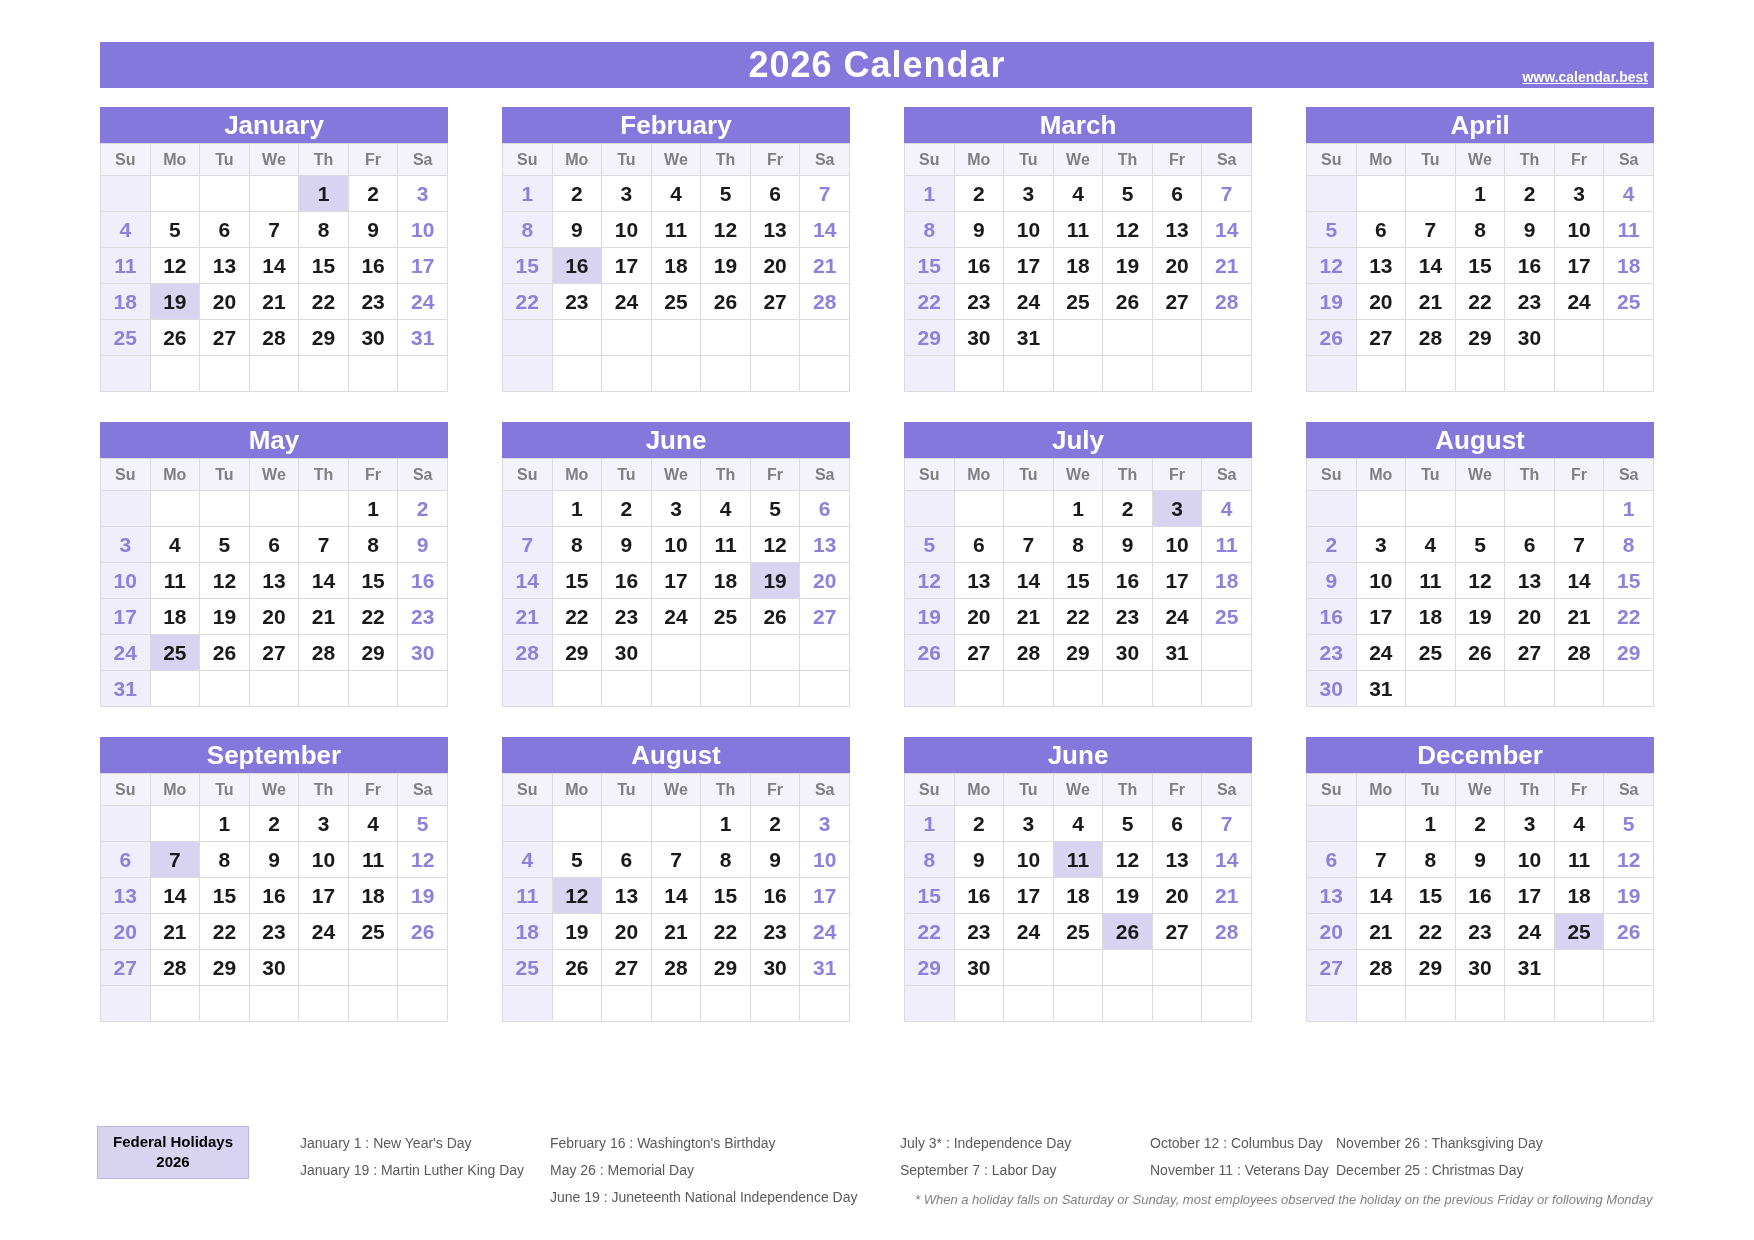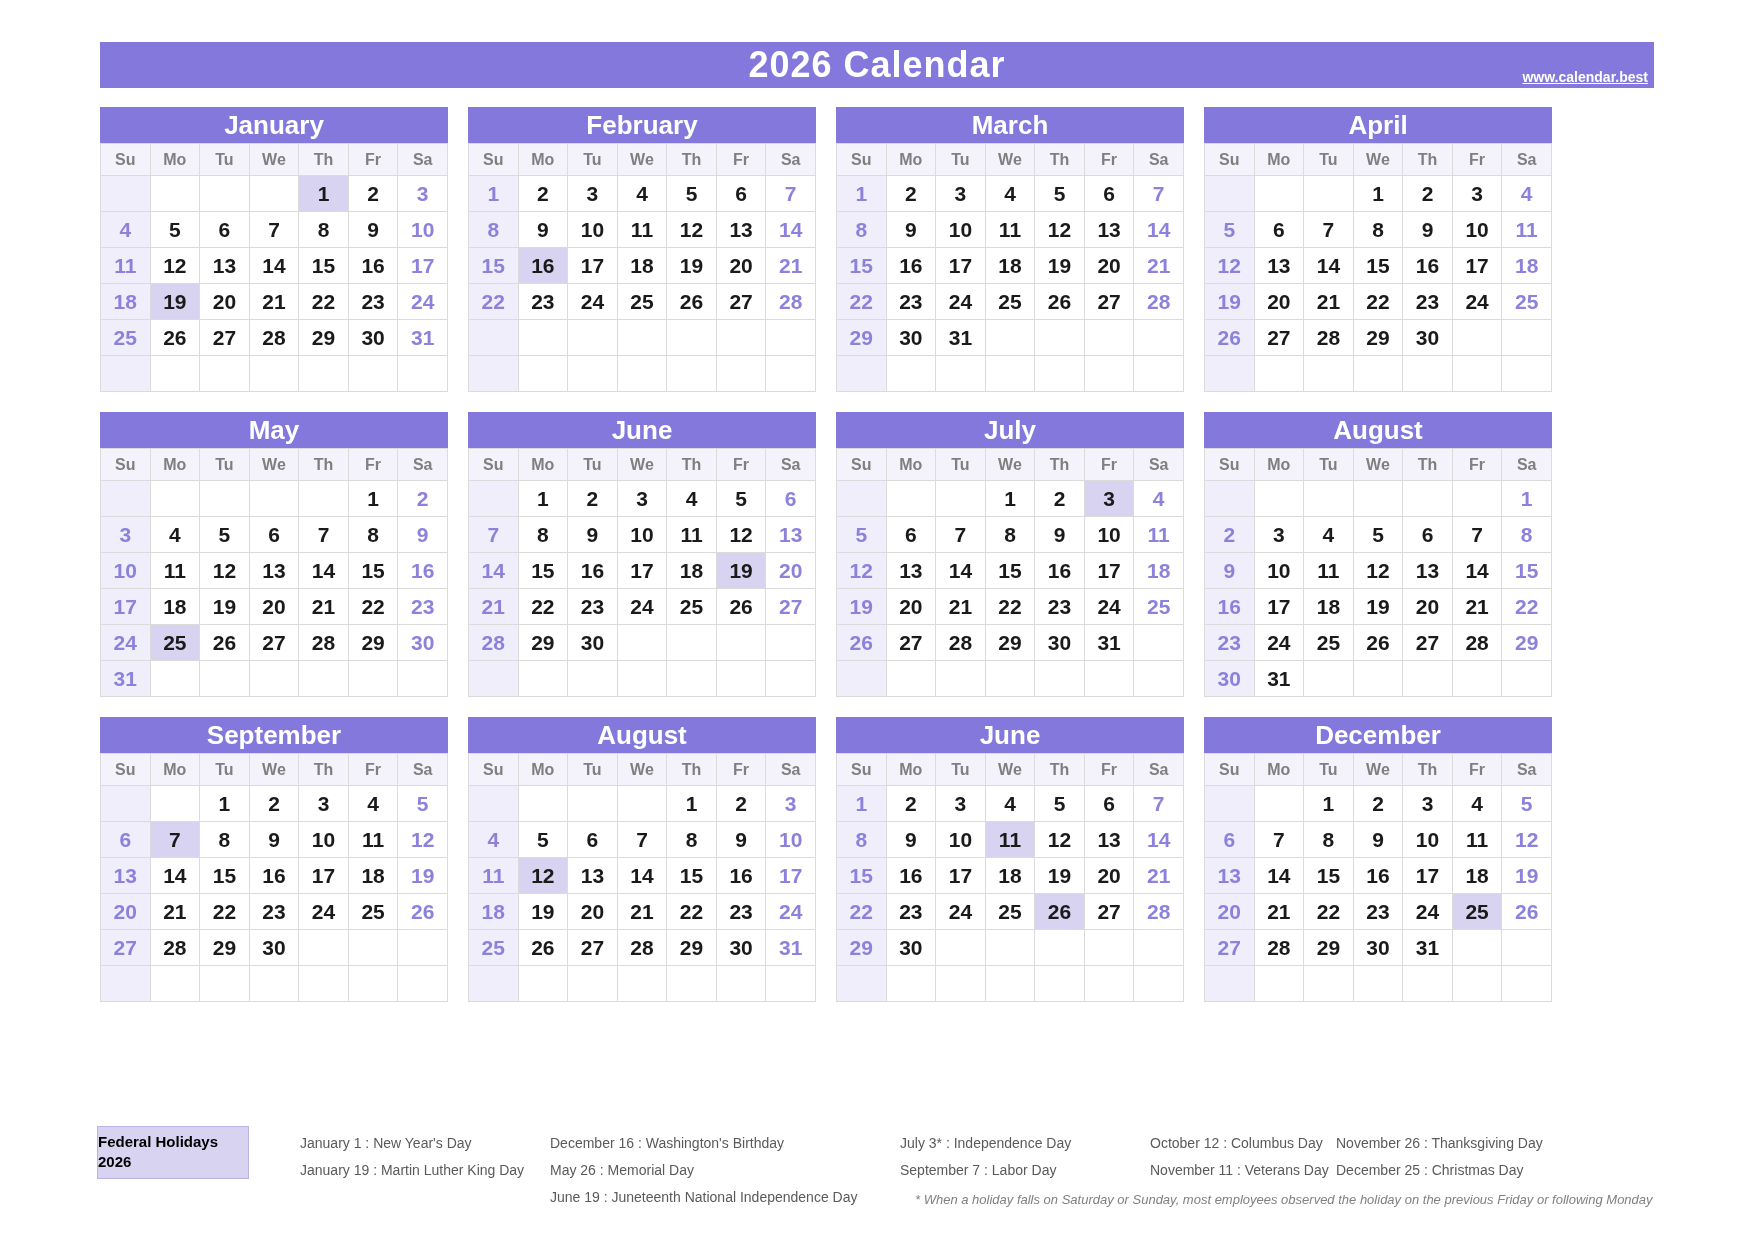--- a/index.html
+++ b/index.html
@@ -29,21 +29,21 @@
     font-size:36px;font-weight:bold;color:#FFFFFF;letter-spacing:1px;border-radius:18px;
   }
   .site-link{
     position:absolute;right:6px;bottom:3px;color:#FFFFFF;font-size:14px;
     font-weight:bold;text-decoration:underline;cursor:pointer;
   }
   
   .months{
     position:absolute;left:100px;top:107px;width:1554px;
     display:grid;grid-template-columns:repeat(4,348px);
-    column-gap:54px;row-gap:30px;gap:20px;
+    column-gap:54px;row-gap:30px;
   }
   .month{width:348px;}
   .month-title{
     height:36px;line-height:36px;background:var(--accent);color:#FFFFFF;
     font-size:26px;font-weight:bold;text-align:center;
   }
   .month table{
     border-collapse:collapse;width:100%;table-layout:fixed;
   }
   .month th{
@@ -55,21 +55,21 @@
     text-align:center;vertical-align:middle;
     font-size:21px;font-weight:bold;color:var(--num);
   }
   .month td.sun{background:var(--sunday);}
   .month td.sun, .month td.sat{color:var(--weekend);}
   .month td.holiday{background:var(--holiday);color:var(--num);}
   
   .legend-box{
     position:absolute;left:97px;top:1126px;width:150px;
     background:var(--holiday);border:1px solid #BDB4E6;
-    font-size:15px;font-weight:bold;color:#000000;
+    text-align:center;font-size:15px;font-weight:bold;color:#000000;
     padding:5px 0 6px 0;line-height:20px;
   }
   .legend-col{
     position:absolute;top:1130px;font-size:14px;color:var(--legendtext);
     line-height:27px;white-space:nowrap;
   }
   .lc1{left:300px;}
   .lc2{left:550px;}
   .lc3{left:900px;}
   .lc4{left:1150px;}
@@ -960,21 +960,21 @@
     <div>Federal Holidays</div>
     <div>2026</div>
   </div>
 
   <div id="legend-columns">
       <div class="legend-col lc1">
         <div class="legend-item">January 1 : New Year's Day</div>
         <div class="legend-item">January 19 : Martin Luther King Day</div>
       </div>
       <div class="legend-col lc2">
-        <div class="legend-item">December 16 : Washington's Birthday</div>
+        <div class="legend-item">February 16 : Washington's Birthday</div>
         <div class="legend-item">May 26 : Memorial Day</div>
         <div class="legend-item">June 19 : Juneteenth National Independence Day</div>
       </div>
       <div class="legend-col lc3">
         <div class="legend-item">July 3* : Independence Day</div>
         <div class="legend-item">September 7 : Labor Day</div>
       </div>
       <div class="legend-col lc4">
         <div class="legend-item">October 12 : Columbus Day</div>
         <div class="legend-item">November 11 : Veterans Day</div>

